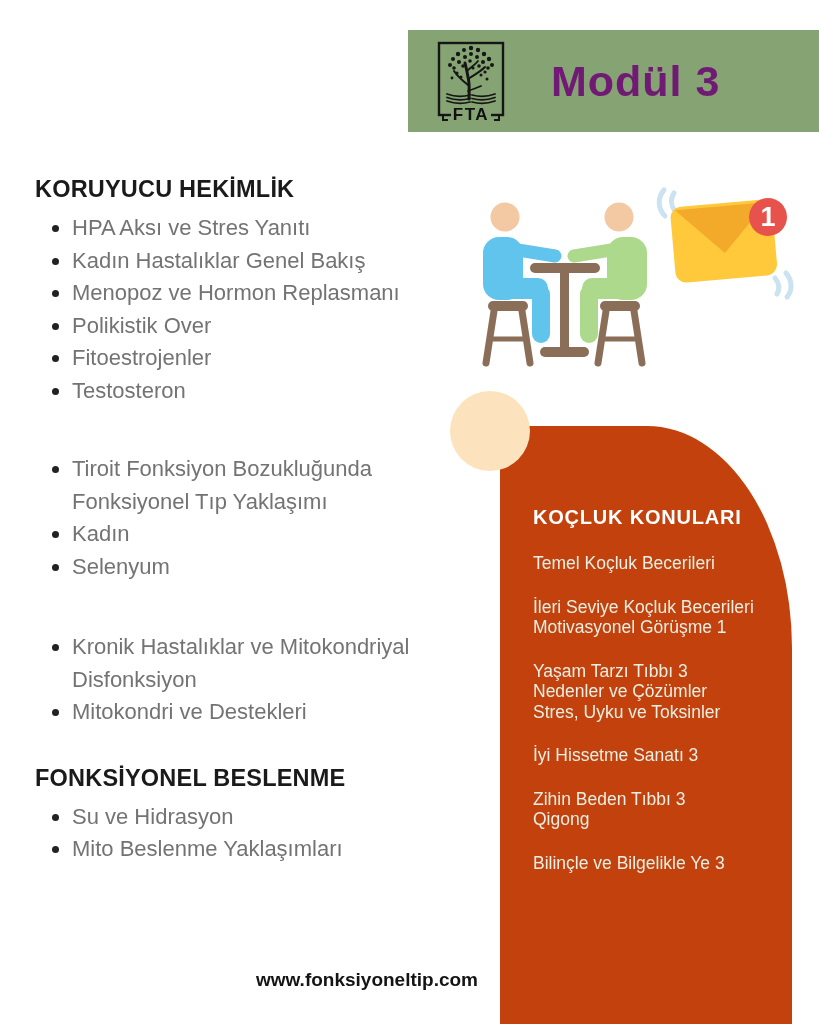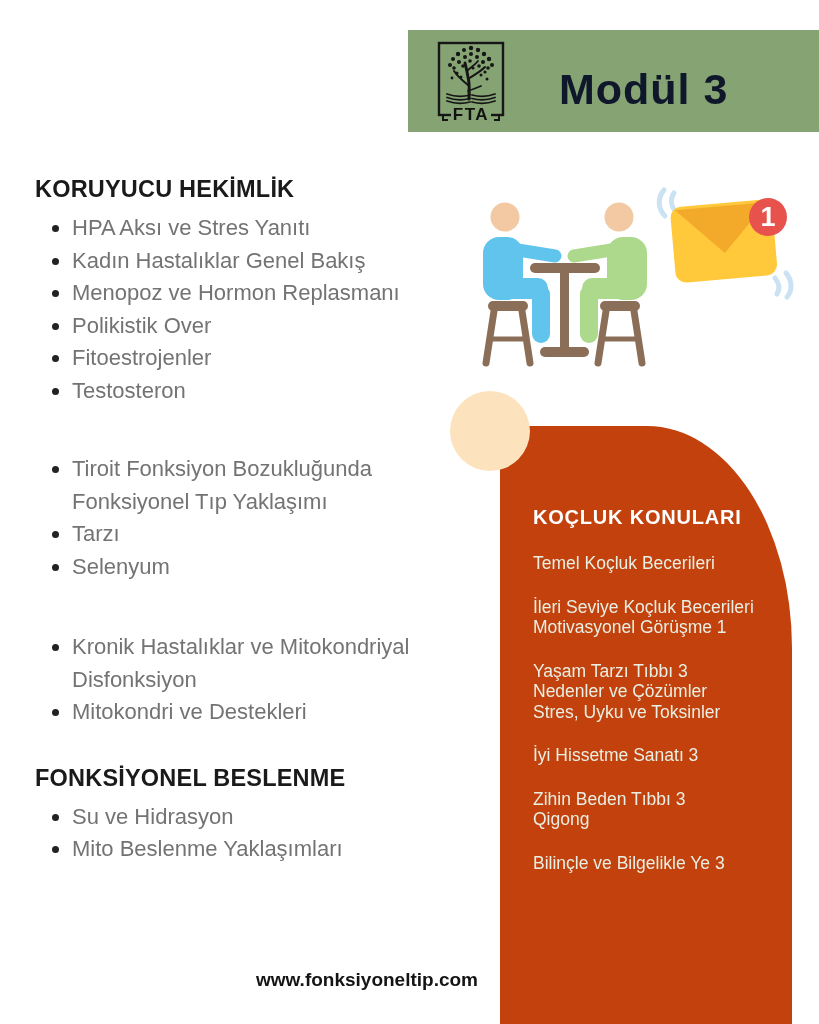--- a/index.html
+++ b/index.html
@@ -9,21 +9,21 @@
     -webkit-font-smoothing:antialiased;
   }
   
   .banner{
     position:absolute;left:408px;top:30px;width:411px;height:102px;
     background:#86A473;
   }
   .banner .logo{position:absolute;left:29px;top:11px;}
   .banner .title{
     position:absolute;left:143px;top:0;height:102px;line-height:102px;
-    font-size:43px;font-weight:bold;color:#0f172a;letter-spacing:1px;margin:8px;
+    font-size:43px;font-weight:bold;color:#701a75;letter-spacing:1px;margin:0;
     white-space:nowrap;
   }
   
   .left-content{position:absolute;left:35px;top:174px;width:450px;}
   .heading{
     font-size:23.5px;font-weight:800;color:#1a1a1a;line-height:30px;
     margin:0;letter-spacing:0.2px;
   }
   .heading.heading-2{margin-top:34px;}
   ul.bullets{list-style:none;margin:8px 0 0 0;padding:0;}
@@ -128,21 +128,21 @@
       <li class="bullet-item">Kadın Hastalıklar Genel Bakış</li>
       <li class="bullet-item">Menopoz ve Hormon Replasmanı</li>
       <li class="bullet-item">Polikistik Over</li>
       <li class="bullet-item">Fitoestrojenler</li>
       <li class="bullet-item">Testosteron</li>
     </ul>
   <ul class="bullets gap-a">
 
   <li class="bullet-item">Tiroit Fonksiyon Bozukluğunda
 Fonksiyonel Tıp Yaklaşımı</li>
-      <li class="bullet-item">Tarzı</li>
+      <li class="bullet-item">Kadın</li>
       <li class="bullet-item">Selenyum</li>
     </ul>
   <ul class="bullets gap-b">
 
   <li class="bullet-item">Kronik Hastalıklar ve Mitokondriyal
 Disfonksiyon</li>
       <li class="bullet-item">Mitokondri ve Destekleri</li>
     </ul>
   <h2 class="heading heading-2">FONKSİYONEL BESLENME</h2>
   <ul class="bullets">

